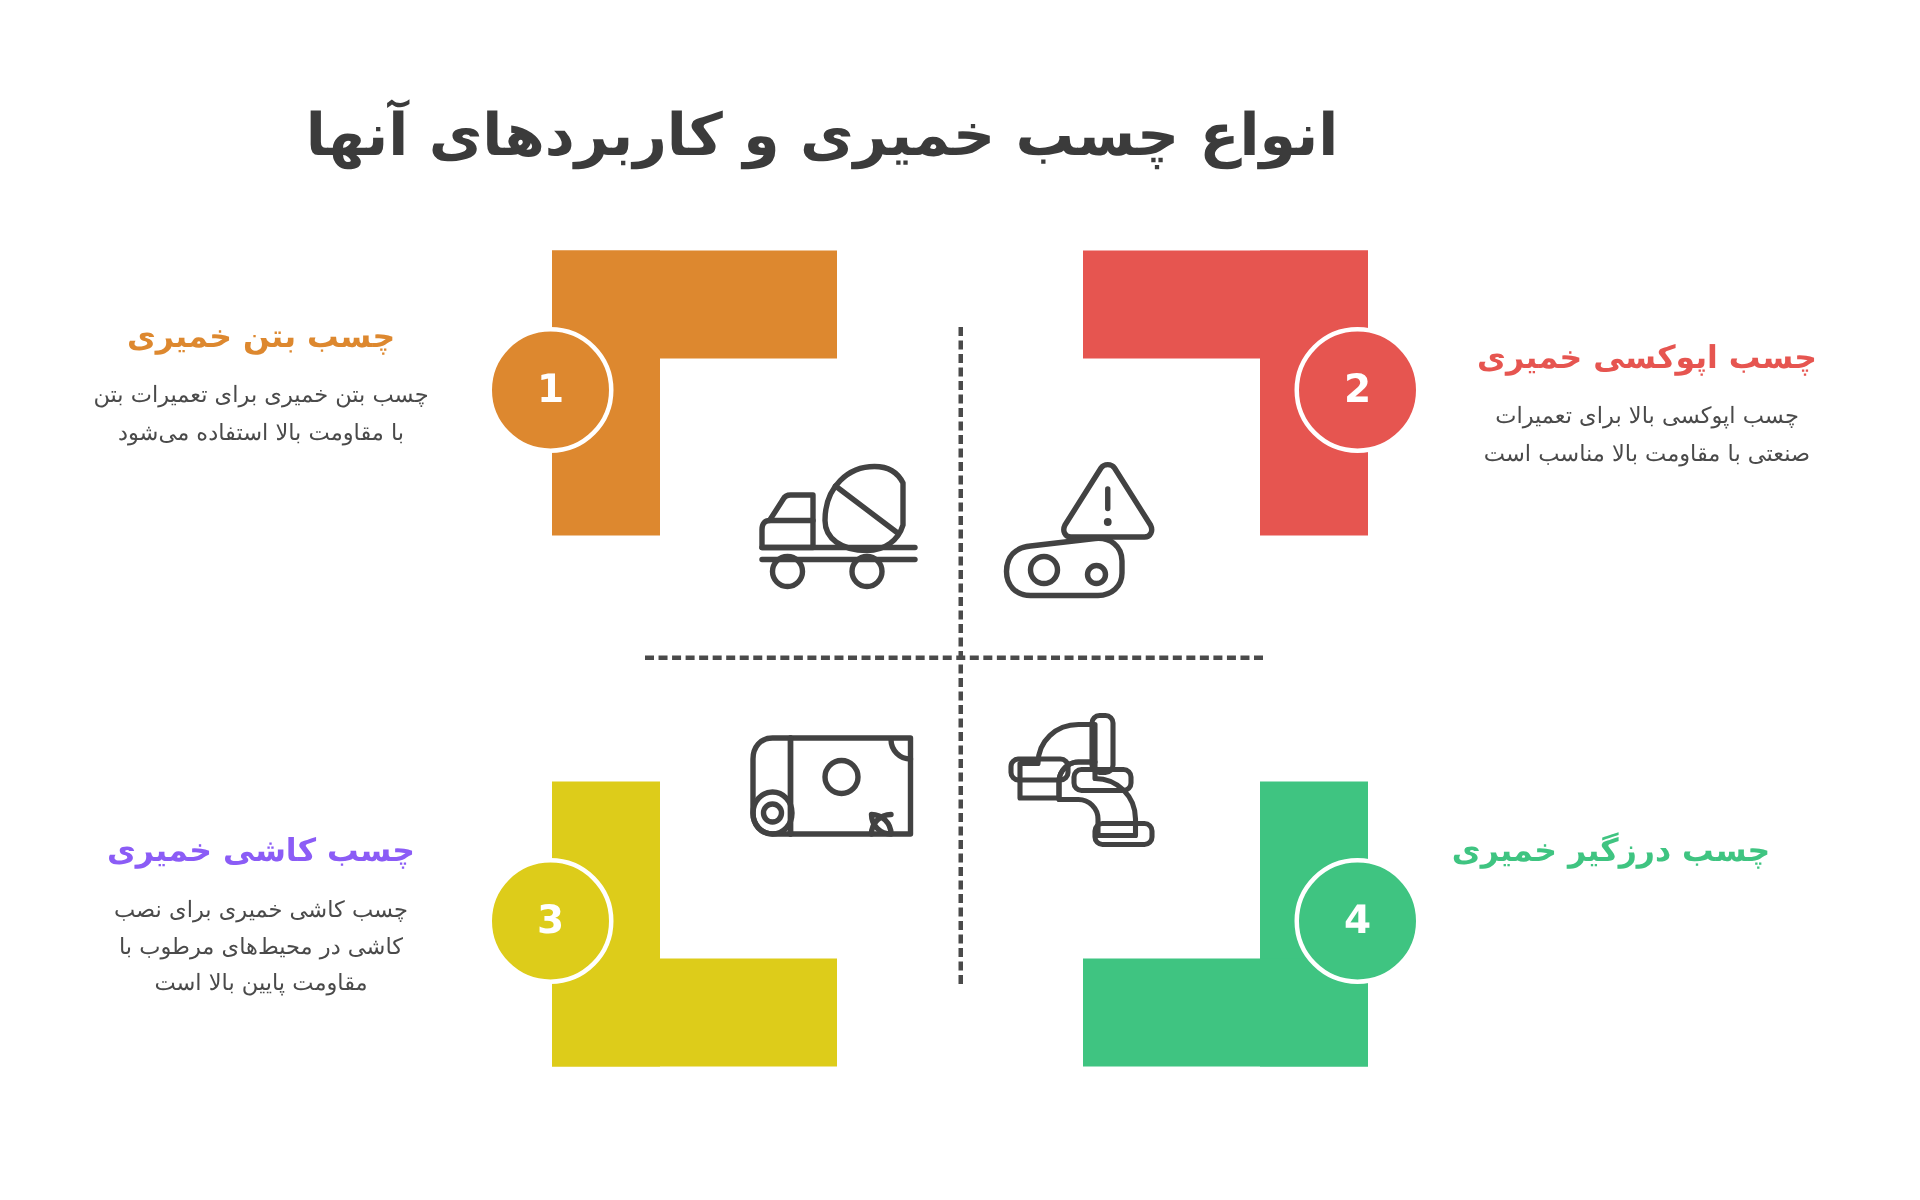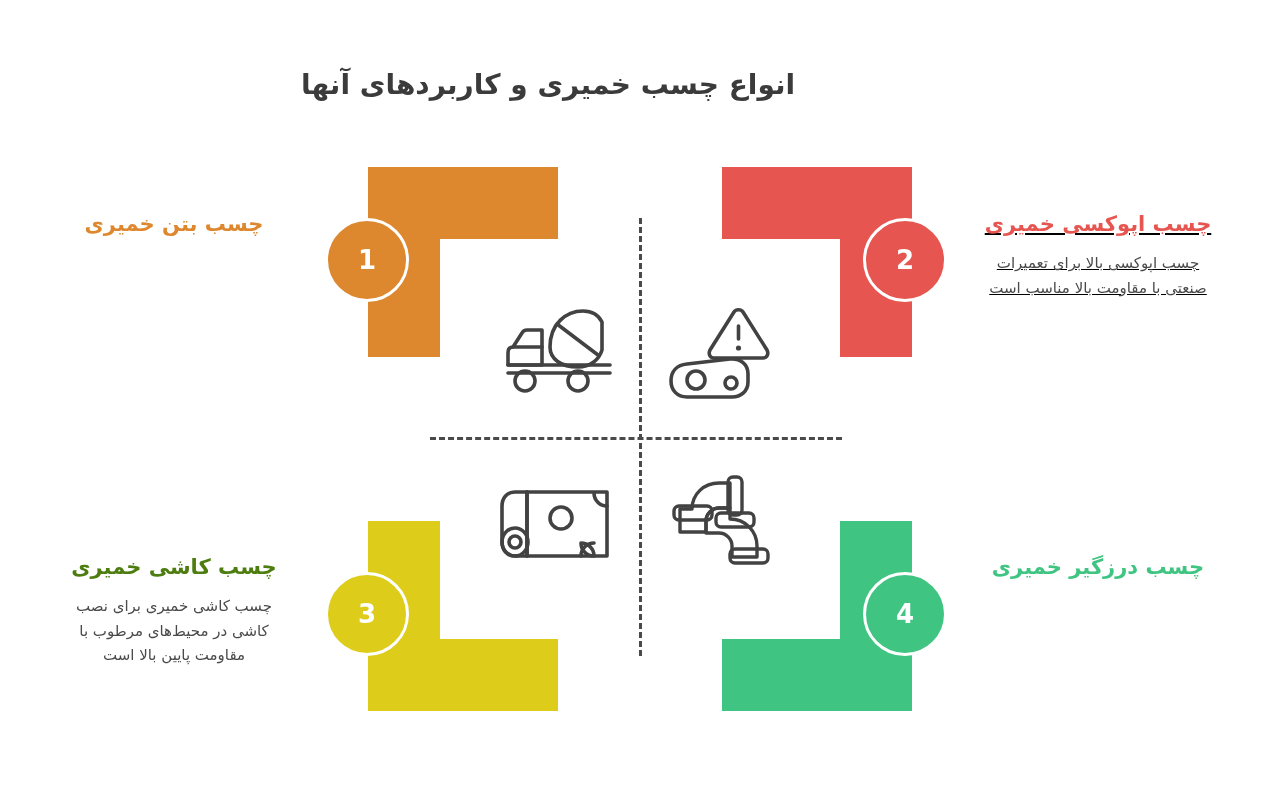--- a/index.html
+++ b/index.html
@@ -19,21 +19,21 @@
     background: #ffffff;
   }
 
   
   .page-title {
     position: absolute;
     top: 68px;
     left: 0;
     width: 1096px;
     text-align: center;
-    font-size: 28px;
+    font-size: 39px;
     font-weight: bold;
     color: #3b3b3b;
     direction: rtl;
     letter-spacing: 0px;
   }
 
   
   .divider-h {
     position: absolute;
     left: 430px;
@@ -116,23 +116,23 @@
     line-height: 1.35;
     margin-bottom: 13px;
   }
   .text-block .body {
     font-size: 15px;
     line-height: 1.62;
     color: #4a4a4a;
   }
 
   #text-1 { left: 56px;  top: 210px; }
-  #text-2 { left: 980px; top: 210px; text-decoration: underline; }
+  #text-2 { left: 980px; top: 224px; }
   #text-3 { left: 56px;  top: 553px; }
-  #text-4 { left: 980px; top: 553px; }
+  #text-4 { left: 956px; top: 553px; }
 
   
   .icon-wrap { position: absolute; z-index: 4; }
   #icon-1 { left: 498px; top: 305px; }
   #icon-2 { left: 668px; top: 302px; }
   #icon-3 { left: 498px; top: 478px; }
   #icon-4 { left: 672px; top: 475px; }
   .icon-wrap svg { display: block; }
 </style>
 </head>
@@ -147,20 +147,21 @@
 
   <div class="shape" id="shape-1">
     <div class="bar-h" style="background: rgb(221, 136, 47);"></div>
     <div class="bar-v" style="background: rgb(221, 136, 47);"></div>
   </div>
   <div class="badge" id="badge-1" style="background: rgb(221, 136, 47);">
     <span>1</span>
   </div>
   <div class="text-block" id="text-1">
     <div class="heading" style="color: rgb(221, 136, 47);">چسب بتن خمیری</div>
+    <div class="body">چسب بتن خمیری برای تعمیرات بتن با مقاومت بالا استفاده می‌شود</div>
   </div>
   <div class="icon-wrap" id="icon-1">
     <svg width="118" height="92" viewBox="0 0 118 92" fill="none" stroke="#424242" stroke-width="3.6" stroke-linecap="round" stroke-linejoin="round">
 
       <path d="M52 42 C52 19 68 6 85 6 C95 6 101 11 104 17 L104 45 C101 55 92 62 80 62 C63 62 52 54 52 42 Z"></path>
       <line x1="59" y1="19" x2="100" y2="50"></line>
 
       <path d="M10 60 L10 48 C10 44 12 42 15 42 L24 28 C25 26 27 25 29 25 L44 25 L44 60 Z"></path>
       <line x1="15" y1="42" x2="44" y2="42"></line>
 
@@ -197,21 +198,21 @@
   </div>
 
   <div class="shape" id="shape-3">
     <div class="bar-v" style="background: rgb(221, 204, 26);"></div>
     <div class="bar-h" style="background: rgb(221, 204, 26);"></div>
   </div>
   <div class="badge" id="badge-3" style="background: rgb(221, 204, 26);">
     <span>3</span>
   </div>
   <div class="text-block" id="text-3">
-    <div class="heading" style="color: #4d7c0f;">چسب کاشی خمیری</div>
+    <div class="heading" style="color: #8b5cf6;">چسب کاشی خمیری</div>
     <div class="body">چسب کاشی خمیری برای نصب کاشی در محیط‌های مرطوب با مقاومت پایین بالا است</div>
   </div>
   <div class="icon-wrap" id="icon-3">
     <svg width="114" height="96" viewBox="0 0 114 96" fill="none" stroke="#424242" stroke-width="3.6" stroke-linecap="round" stroke-linejoin="round">
 
       <rect x="29" y="14" width="80" height="64"></rect>
 
       <path d="M29 14 L17 14 C9 14 4 20 4 28 L4 64 C4 72 9 78 17 78 L29 78"></path>
       <line x1="29" y1="14" x2="29" y2="78"></line>
 

